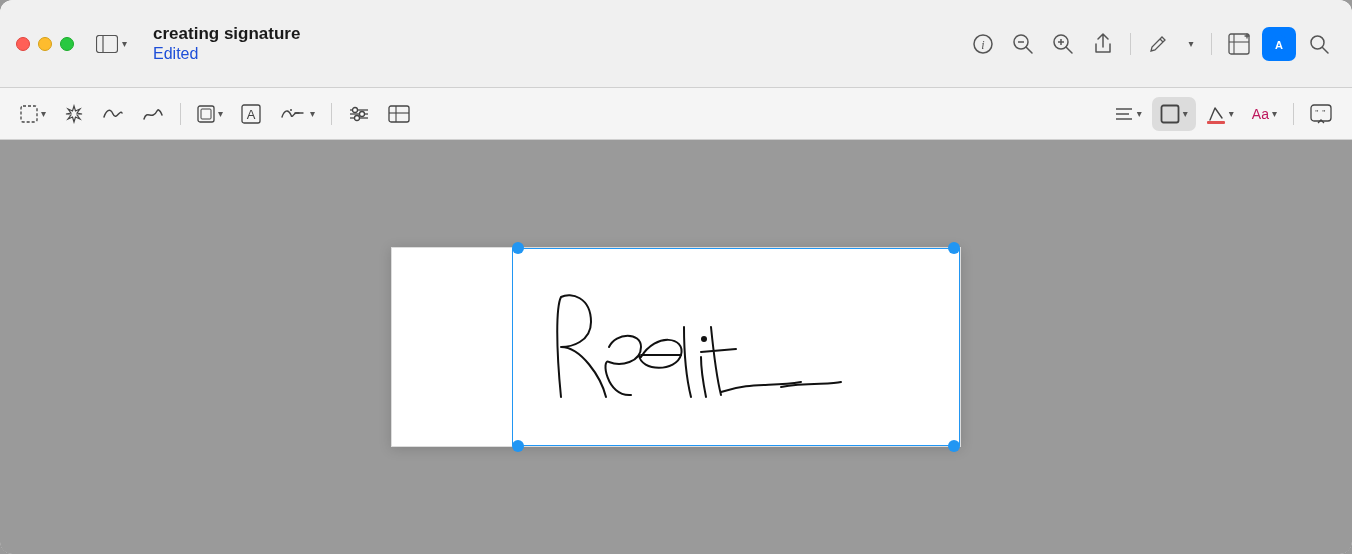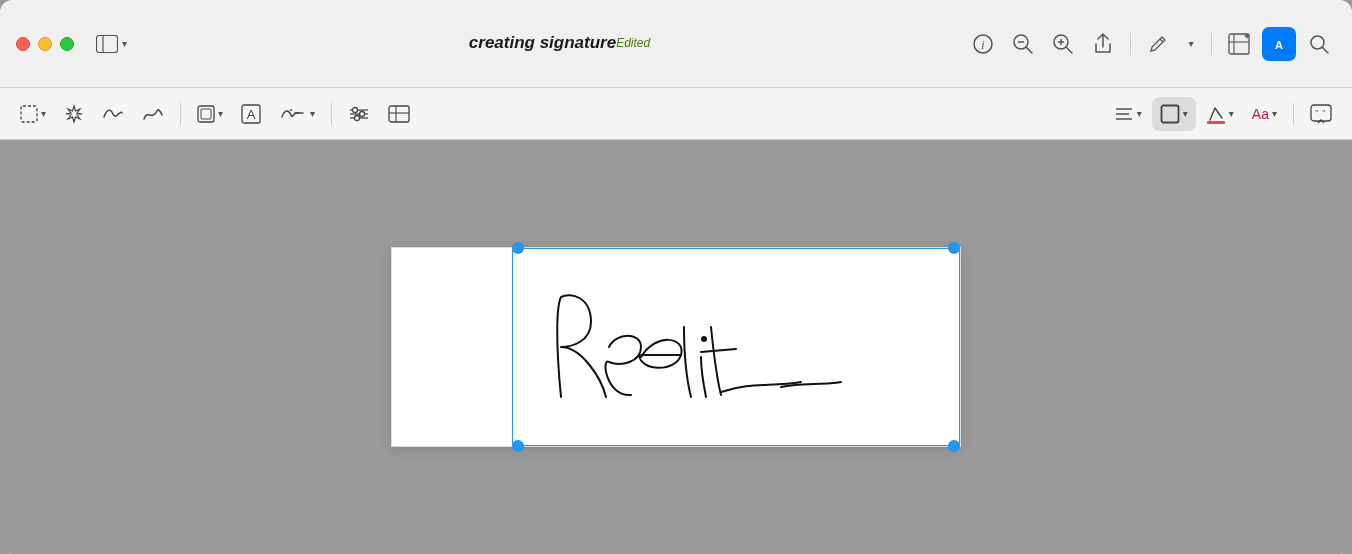--- a/index.html
+++ b/index.html
@@ -70,36 +70,34 @@
     }
 
     .chevron-down {
       font-size: 10px;
       color: #555;
     }
 
     .title-block {
       flex: 1;
       display: flex;
-      flex-direction: row;
-      align-items: center;
+      flex-direction: column;
       justify-content: center;
-      font-style: italic;
     }
 
     .doc-title {
       font-size: 17px;
       font-weight: 600;
       color: #1a1a1a;
       line-height: 1.2;
     }
 
     .doc-subtitle {
-      font-size: 12px;
-      color: #4d7c0f;
+      font-size: 16px;
+      color: #1d4ed8;
       line-height: 1.2;
     }
 
     .toolbar-right {
       display: flex;
       align-items: center;
       gap: 6px;
     }
 
     .tb-btn {

